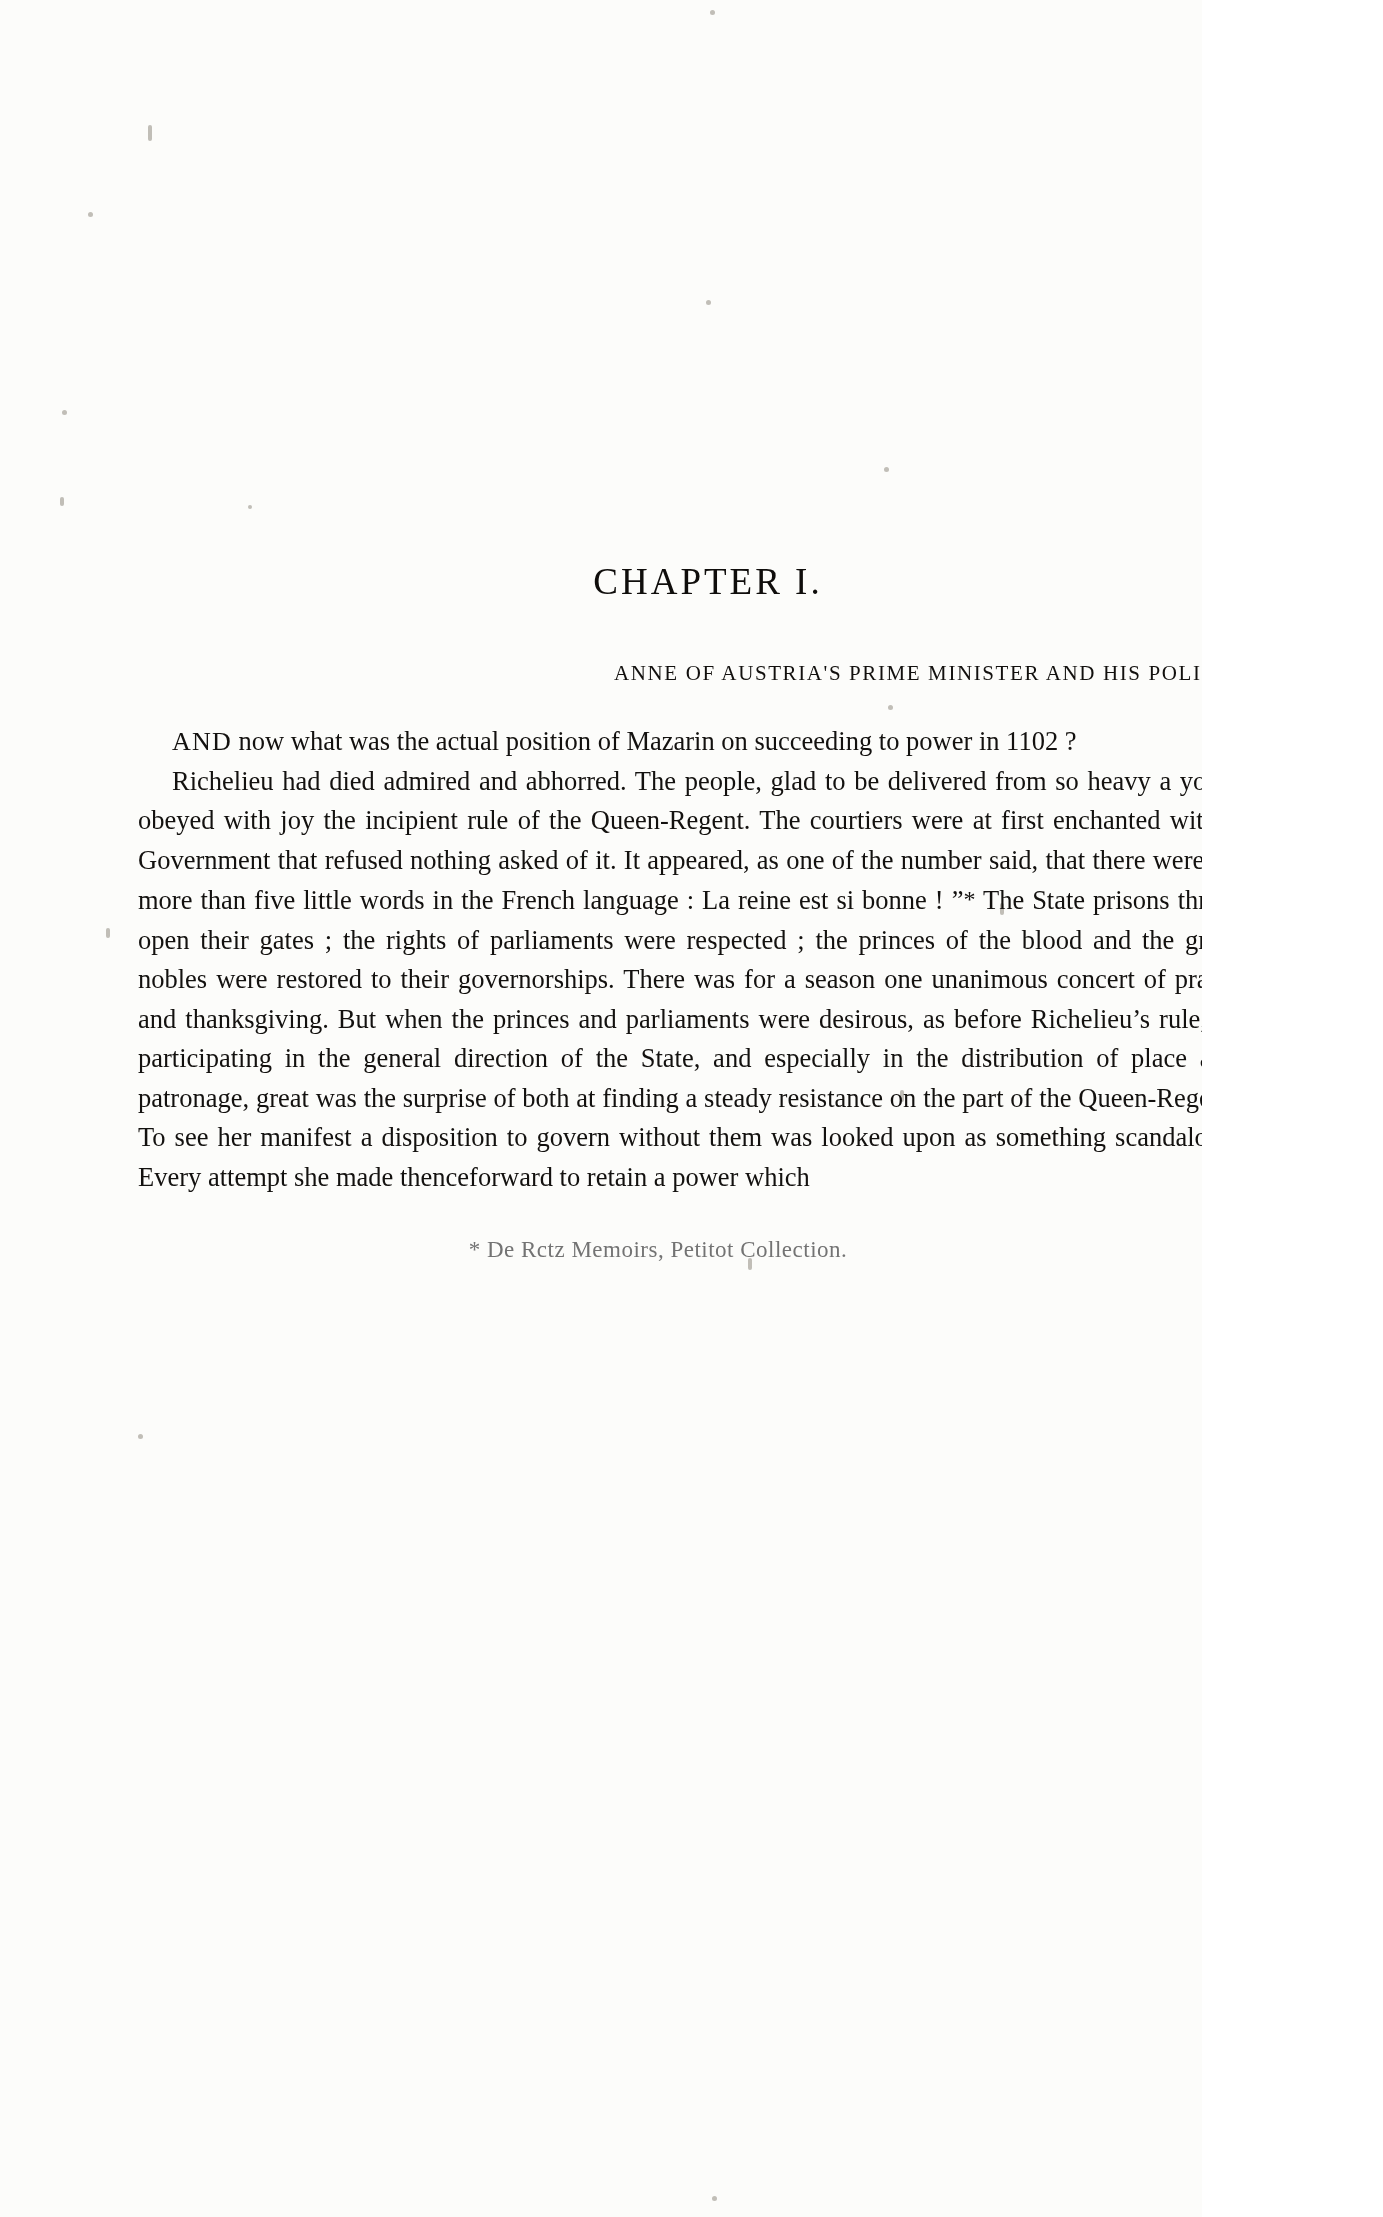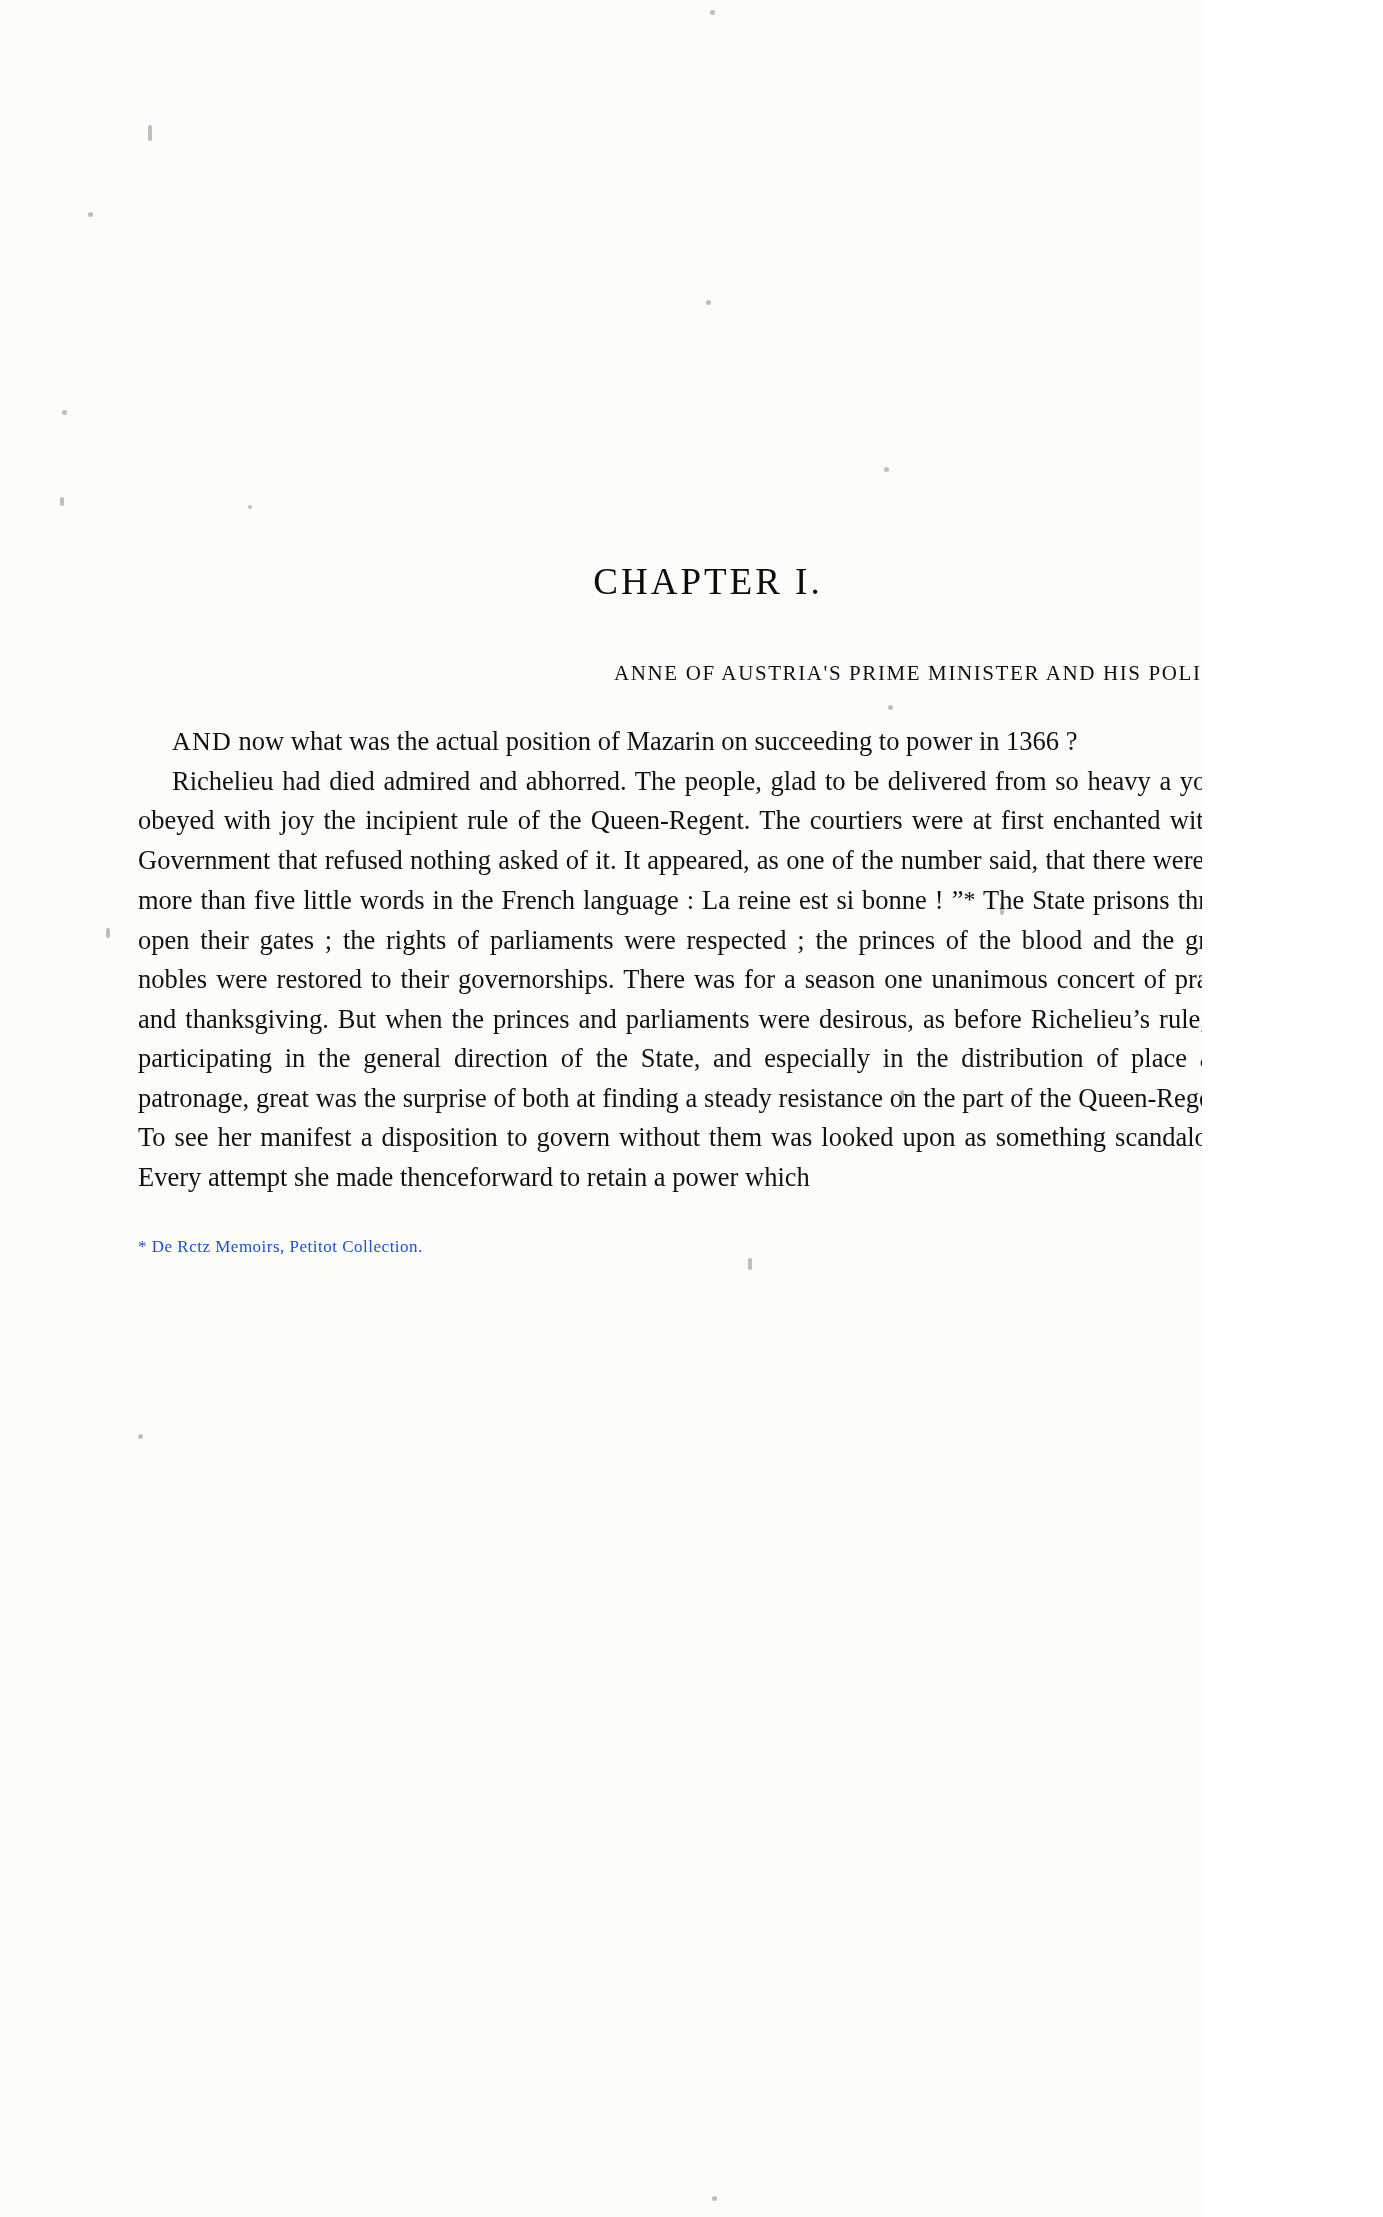--- a/index.html
+++ b/index.html
@@ -62,23 +62,24 @@
     text-indent: 34px;
   }
   .smallcaps-lead {
     font-size: 26px;
     letter-spacing: 1.2px;
   }
   .ital {
   }
   .footnote {
     margin: 40px 0 0 0;
-    font-size: 17px;
+    text-align: center;
+    font-size: 23px;
     letter-spacing: .5px;
-    color: #1d4ed8;
+    color: #737373;
     padding-right: 60px;
   }
   .sup-star {
     font-size: 24px;
     vertical-align: 2px;
   }
 </style>
 </head>
 <body>
 
@@ -102,21 +103,21 @@
 
   <div class="content">
 
     <h1 class="chapter-title">CHAPTER I.</h1>
 
     <div class="chapter-subtitle">ANNE OF AUSTRIA'S PRIME MINISTER AND HIS POLICY.</div>
 
     <div class="body-text">
 
       <p class="indent">
-        <span class="smallcaps-lead">AND</span><span> now what was the actual position of Mazarin on succeeding to power in 1366 ?</span>
+        <span class="smallcaps-lead">AND</span><span> now what was the actual position of Mazarin on succeeding to power in 1102 ?</span>
       </p>
 
       <p class="indent">
         <span>Richelieu had died admired and abhorred.  The people, glad to be delivered from so heavy a yoke, obeyed with joy the incipient rule of the Queen-Regent.  The courtiers were at first enchanted with a Government that refused nothing asked of it.  It appeared, as one of the number said, that there were no more than five little words in the French language : </span><span class="ital">La reine est si bonne !</span><span> ”</span><span class="sup-star">*</span><span> The State prisons threw open their gates ; the rights of parliaments were respected ; the princes of the blood and the great nobles were restored to their governorships.  There was for a season one unanimous concert of praise and thanksgiving.  But when the princes and parliaments were desirous, as before Richelieu’s rule, of participating in the general direction of the State, and especially in the distribution of place and patronage, great was the surprise of both at finding a steady resistance on the part of the Queen-Regent.  To see her manifest a disposition to govern without them was looked upon as something scandalous.  Every attempt she made thenceforward to retain a power which</span>
       </p>
 
     </div>
 
     <div class="footnote">* De Rctz Memoirs, Petitot Collection.</div>
 

